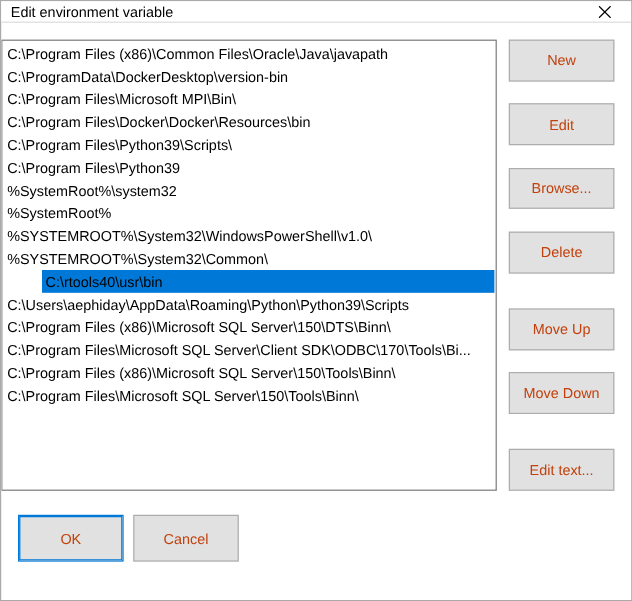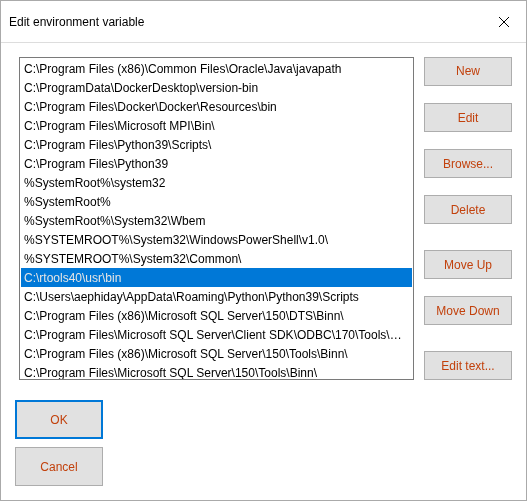--- a/index.html
+++ b/index.html
@@ -8,21 +8,21 @@
       font-size: 12px;
       background: #fff;
       width: 527px;
       height: 501px;
       overflow: hidden;
       border: 1px solid #aaa;
       display: flex;
       flex-direction: column;
     }
     .titlebar {
-      height: 42px;
+      height: 18px;
       display: flex;
       align-items: center;
       justify-content: space-between;
       padding-left: 8px;
       border-bottom: 1px solid #ddd;
       background: #fff;
     }
     .titlebar .title {
       font-size: 12px;
       color: #000;
@@ -32,21 +32,21 @@
       height: 30px;
       display: flex;
       align-items: center;
       justify-content: center;
       cursor: pointer;
     }
     .close-btn svg { width: 10px; height: 10px; }
     .content {
       flex: 1;
       display: flex;
-      padding: 14px 14px 8px 18px;
+      padding: 14px 14px 8px 0;
       gap: 10px;
       overflow: hidden;
     }
     .listbox {
       flex: 1;
       border: 1px solid #7a7a7a;
       background: #fff;
       overflow-y: auto;
       padding: 1px;
     }
@@ -56,21 +56,22 @@
       line-height: 17px;
       height: 19px;
       white-space: nowrap;
       overflow: hidden;
       text-overflow: ellipsis;
       cursor: default;
       color: #000;
     }
     .list-item.selected {
       background: #0078d7;
-      color: #e5e5e5;
+      color: #000000;
+      margin-left: 32px;
     }
     .side-buttons {
       width: 88px;
       display: flex;
       flex-direction: column;
       gap: 5px;
     }
     .btn {
       height: 39px;
       border: 1px solid #adadad;
@@ -84,25 +85,24 @@
     }
     .btn.primary {
       border-color: #0078d7;
       border-width: 1px;
       box-shadow: inset 0 0 0 1px #0078d7;
     }
     .gap-small { height: 10px; }
     .gap-large { height: 22px; }
     .footer {
       display: flex;
-      justify-content: center;
+      justify-content: flex-start;
       gap: 8px;
-      padding: 12px 14px 14px 14px;
+      padding: 12px 14px 32px 14px;
       border-top: 0;
-      flex-direction: column;
     }
     .footer .btn {
       width: 88px;
     }
   </style>
 </head>
 <body>
 
 <div class="titlebar">
   <span class="title">Edit environment variable</span>
@@ -111,27 +111,26 @@
       <line x1="0" y1="0" x2="10" y2="10" stroke="#000" stroke-width="1"></line>
       <line x1="10" y1="0" x2="0" y2="10" stroke="#000" stroke-width="1"></line>
     </svg>
   </div>
 </div>
 
 <div class="content">
   <div class="listbox" id="listbox">
       <div class="list-item">C:\Program Files (x86)\Common Files\Oracle\Java\javapath</div>
       <div class="list-item">C:\ProgramData\DockerDesktop\version-bin</div>
+      <div class="list-item">C:\Program Files\Microsoft MPI\Bin\</div>
       <div class="list-item">C:\Program Files\Docker\Docker\Resources\bin</div>
-      <div class="list-item">C:\Program Files\Microsoft MPI\Bin\</div>
       <div class="list-item">C:\Program Files\Python39\Scripts\</div>
       <div class="list-item">C:\Program Files\Python39</div>
       <div class="list-item">%SystemRoot%\system32</div>
       <div class="list-item">%SystemRoot%</div>
-      <div class="list-item">%SystemRoot%\System32\Wbem</div>
       <div class="list-item">%SYSTEMROOT%\System32\WindowsPowerShell\v1.0\</div>
       <div class="list-item">%SYSTEMROOT%\System32\Common\</div>
       <div class="list-item selected">C:\rtools40\usr\bin</div>
       <div class="list-item">C:\Users\aephiday\AppData\Roaming\Python\Python39\Scripts</div>
       <div class="list-item">C:\Program Files (x86)\Microsoft SQL Server\150\DTS\Binn\</div>
       <div class="list-item">C:\Program Files\Microsoft SQL Server\Client SDK\ODBC\170\Tools\Bi...</div>
       <div class="list-item">C:\Program Files (x86)\Microsoft SQL Server\150\Tools\Binn\</div>
       <div class="list-item">C:\Program Files\Microsoft SQL Server\150\Tools\Binn\</div>
     </div>
   <div class="side-buttons">

